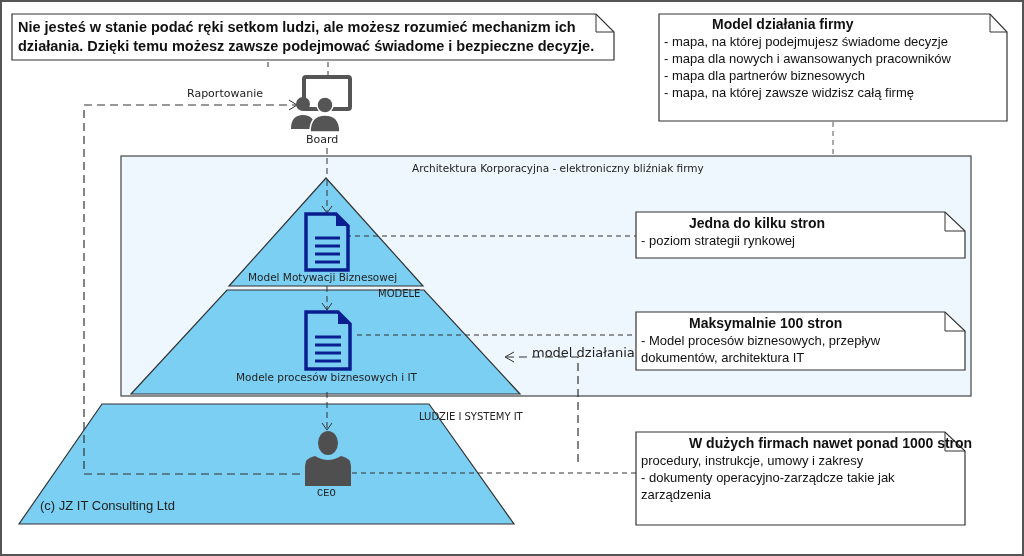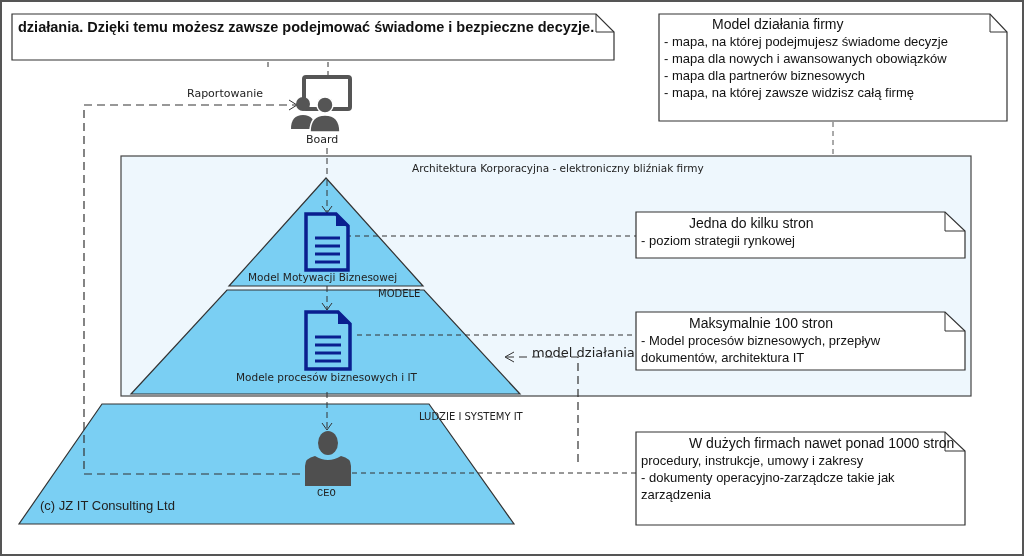--- a/index.html
+++ b/index.html
@@ -1,20 +1,20 @@
 <!DOCTYPE html>
 <html><head>
 <meta charset="utf-8">
 <style>
   html, body { margin: 0; padding: 0; background: #ffffff; }
   body { width: 1024px; height: 556px; overflow: hidden; position: relative; font-family: "DejaVu Sans", sans-serif; }
   #frame { position: absolute; left: 0; top: 0; width: 1020px; height: 552px; border: 2px solid #555555; background: #ffffff; }
   svg#diagram { position: absolute; left: 0; top: 0; }
   .note { position: absolute; box-sizing: border-box; font-family: "Liberation Sans", sans-serif; color: #111111; white-space: nowrap; }
-  .note .title { font-weight: normal; padding-left: 48px; }
+  .note .title { font-weight: bold; padding-left: 48px; }
   .lbl { position: absolute; font-family: "DejaVu Sans", sans-serif; color: #222222; white-space: nowrap; }
 </style>
 </head>
 <body>
 
 <div id="frame"></div>
 
 <svg id="diagram" width="1024" height="556">
 
   <rect x="121" y="156" width="850" height="240" fill="#eef7fd" stroke="#444" stroke-width="1.2"></rect>
@@ -97,27 +97,28 @@
     <polygon points="636,312 945,312 965,331 965,370 636,370" fill="#fff" stroke="#333" stroke-width="1.2"></polygon>
     <polyline points="945,312 945,331 965,331" fill="none" stroke="#333"></polyline>
   </g>
   <g>
     <polygon points="636,432 945,432 965,451 965,525 636,525" fill="#fff" stroke="#333" stroke-width="1.2"></polygon>
     <polyline points="945,432 945,451 965,451" fill="none" stroke="#333"></polyline>
   </g>
 </svg>
 
 <div class="note" style="left:18px; top:18px; font-size:14.5px; font-weight:bold; line-height:19px;">
+  <div>Nie jesteś w stanie podać ręki setkom ludzi, ale możesz rozumieć mechanizm ich</div>
   <div>działania. Dzięki temu możesz zawsze podejmować świadome i bezpieczne decyzje.</div>
 </div>
 
 <div class="note" style="left:664px; top:16px; font-size:13px; line-height:17px;">
   <div class="title" style="font-size:14px;">Model działania firmy</div>
   <div>- mapa, na której podejmujesz świadome decyzje</div>
-  <div>- mapa dla nowych i awansowanych obowiązków</div>
+  <div>- mapa dla nowych i awansowanych pracowników</div>
   <div>- mapa dla partnerów biznesowych</div>
   <div>- mapa, na której zawsze widzisz całą firmę</div>
 </div>
 
 <div class="lbl" style="left:187px; top:87px; font-size:11px;">Raportowanie</div>
 <div class="lbl" style="left:306px; top:133px; font-size:11px;">Board</div>
 <div class="lbl" style="left:412px; top:162px; font-size:10.5px;">Architektura Korporacyjna - elektroniczny bliźniak firmy</div>
 <div class="lbl" style="left:248px; top:271px; font-size:10.5px;">Model Motywacji Biznesowej</div>
 <div class="lbl" style="left:378px; top:288px; font-size:10px;">MODELE</div>
 <div class="lbl" style="left:236px; top:371px; font-size:10.5px;">Modele procesów biznesowych i IT</div>

